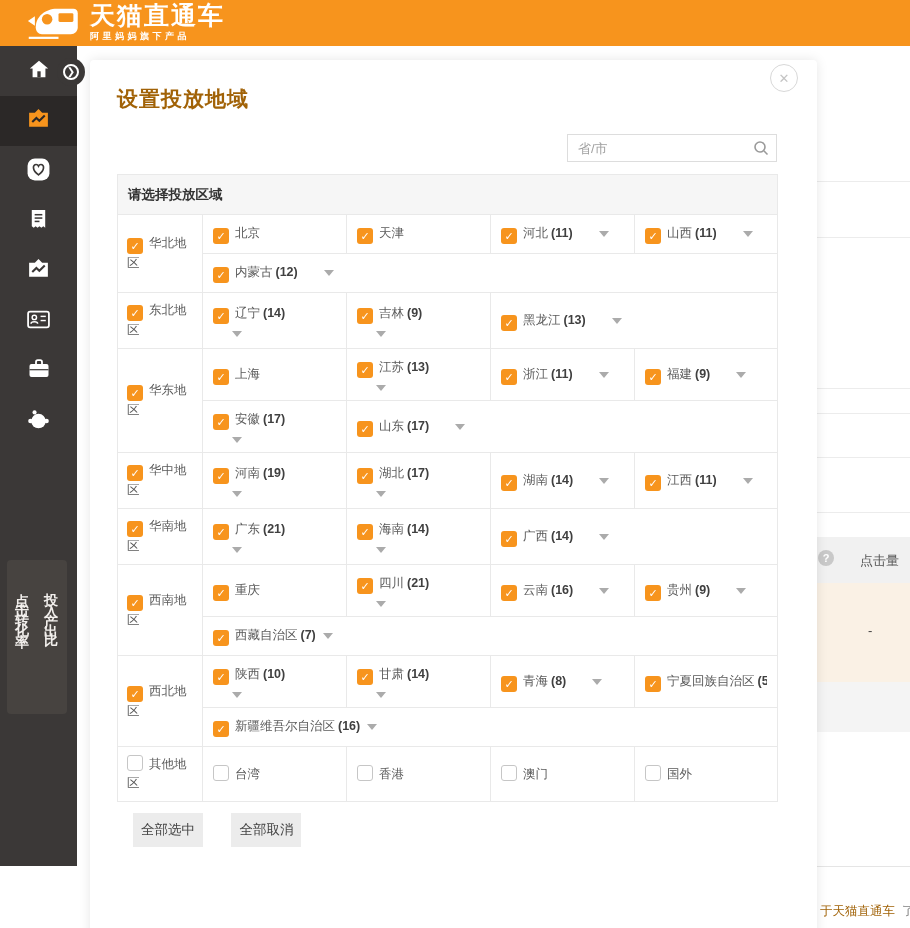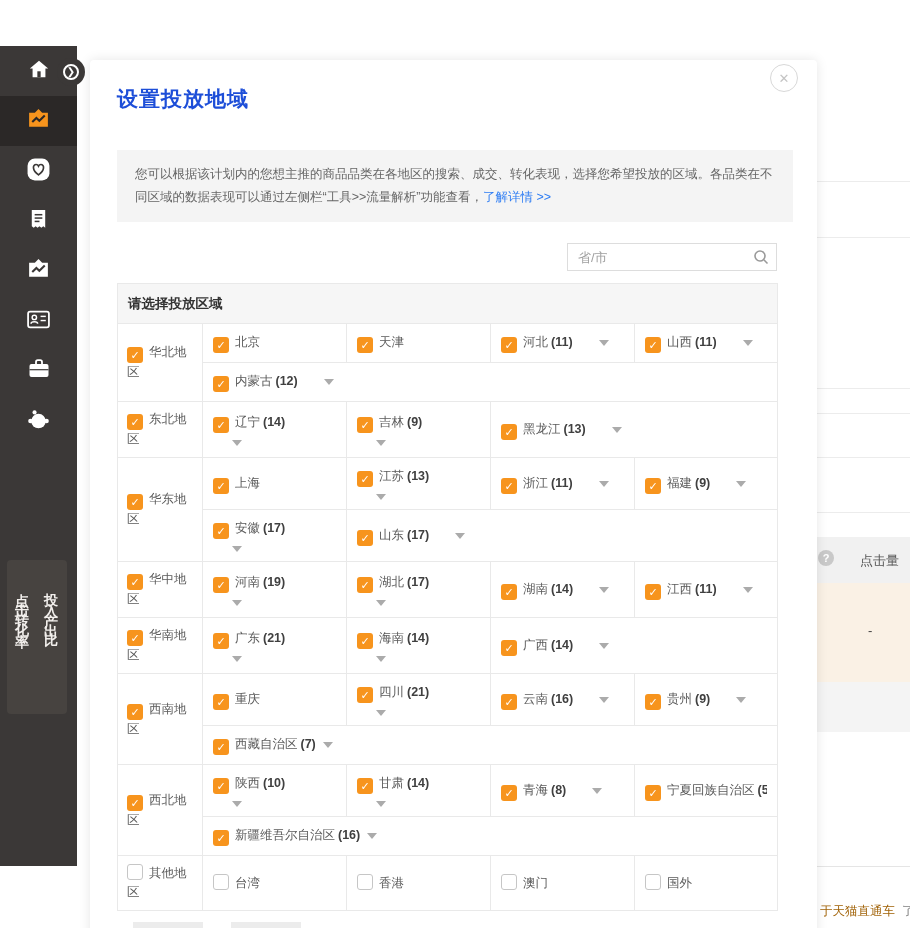--- a/index.html
+++ b/index.html
@@ -44,21 +44,21 @@
   .bg-footline { left:600px; top:866px; width:310px; border-top:1px solid #e5e5e5; height:0; }
   .bg-foot-a { left:820px; top:903px; font-size:12.5px; color:#a16207; }
   .bg-foot-b { left:902px; top:903px; font-size:12.5px; color:#808080; }
 
   
   .modal { position:absolute; left:90px; top:60px; width:727px; height:880px; background:#fff;
     border-radius:4px; box-shadow:0 0 12px rgba(0,0,0,.10); z-index:10; }
   .modal-close { position:absolute; top:4px; right:19px; width:28px; height:28px; border:1px solid #d8d8d8;
     border-radius:50%; color:#c4c4c4; font-size:13px; display:flex; align-items:center; justify-content:center;
     cursor:pointer; background:#fff; }
-  .modal-title { margin:25px 0 0 27px; font-size:21px; color:#1d4ed8; letter-spacing:1px; }
+  .modal-title { margin:25px 0 0 27px; font-size:21px; color:#a16207; letter-spacing:1px; }
   .info-box { margin:37px 24px 0 27px; background:#f4f4f4; padding:13px 18px; font-size:12.5px;
     color:#666; line-height:23px; }
   .info-link { color:#2b7bf3; text-decoration:none; cursor:pointer; }
   .search-row { margin:21px 40px 0 27px; display:flex; justify-content:flex-end; }
   .search-box { position:relative; width:210px; }
   .search-box input { width:210px; height:28px; border:1px solid #ddd; border-radius:0;
     padding:0 30px 0 10px; font-size:13px; color:#333; outline:none;
     font-family:"Liberation Sans","DejaVu Sans",sans-serif; }
   .search-box input::placeholder { color:#9f9f9f; }
   .search-ico { position:absolute; right:8px; top:6px; cursor:pointer; }
@@ -194,22 +194,20 @@
   </div>
 
   <div class="collapse-btn">
     <span class="collapse-inner">❯</span>
   </div>
 
   <div class="modal">
     <div class="modal-close">✕</div>
     <h1 class="modal-title">设置投放地域</h1>
 
-    <div class="info-box"><span>您可以根据该计划内的您想主推的商品品类在各地区的搜索、成交、转化表现，选择您希望投放的区域。各品类在不同区域的数据表现可以通过左侧栏“工具&gt;&gt;流量解析”功能查看，</span><a class="info-link">了解详情 &gt;&gt;</a>
-    </div>
 
     <div class="search-row">
       <div class="search-box">
         <input type="text" placeholder="省/市" style="">
         <span class="search-ico">
           <svg width="16" height="16" viewBox="0 0 16 16">
               <circle cx="7" cy="7" r="5" fill="none" stroke="#9a9a9a" stroke-width="1.6"></circle>
               <line x1="10.8" y1="10.8" x2="14.5" y2="14.5" stroke="#9a9a9a" stroke-width="1.6"></line>
             </svg>
         </span>
@@ -380,14 +378,31 @@
           </tr>
         </tbody>
     </table>
 
     <div class="btn-row">
       <button class="gray-btn">全部选中</button>
       <button class="gray-btn">全部取消</button>
     </div>
   </div>
 
+  <div class="topbar">
+    <div class="logo-wrap">
+      <span>
+        <svg width="56" height="40" viewBox="0 0 64 44">
+          <path d="M10 29 C10 17 21 8 34 8 L53 8 C56 8 58 10 58 13 L58 29 C58 33.5 54.5 37 50 37 L17 37 C13 37 10 33.5 10 29 Z" fill="#fff"></path>
+          <circle cx="23" cy="20" r="6" fill="#f7941d"></circle>
+          <rect x="36" y="13" width="17" height="10" rx="1.5" fill="#f7941d"></rect>
+          <path d="M1 22 L9 16.5 L9 27.5 Z" fill="#fff"></path>
+          <rect x="2" y="40" width="34" height="2.5" fill="#fff"></rect>
+        </svg>
+      </span>
+      <span class="brand-text">
+        <div class="brand">天猫直通车</div>
+        <div class="brand-sub">阿里妈妈旗下产品</div>
+      </span>
+    </div>
+  </div>
 
 </div>
 
 </body></html>

